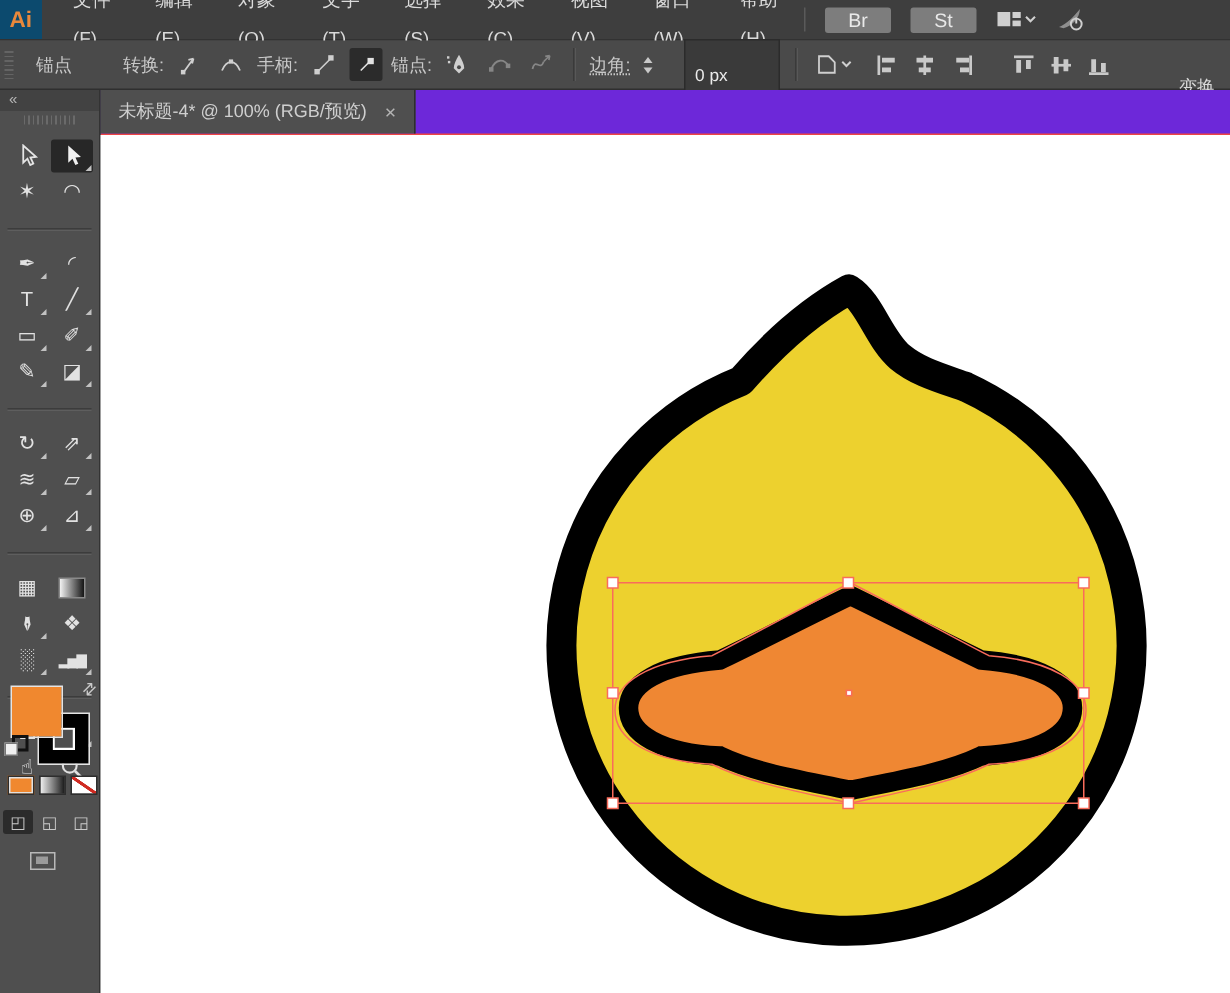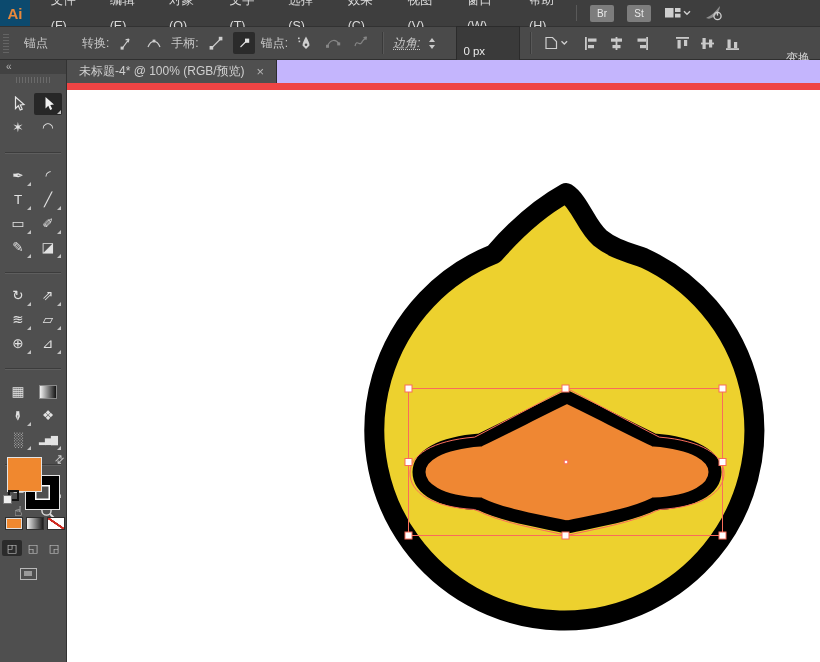--- a/index.html
+++ b/index.html
@@ -8,46 +8,46 @@
        -webkit-font-smoothing:antialiased;}
   
   #menubar{position:absolute;left:0;top:0;width:820px;height:27px;background:#3e3e3e;
            border-bottom:1px solid #323232;display:flex;align-items:center;box-sizing:border-box;}
   .ai-logo{width:34px;height:26px;display:flex;align-items:center;justify-content:center;
            color:#e8883b;font-weight:bold;font-size:15px;background:#0c4a6e;}
   #menu-items{display:flex;align-items:center;margin-left:8px;}
   .menu-item{padding:0 13px;line-height:26px;color:#dadada;font-size:12.5px;cursor:default;}
   #menu-right{margin-left:auto;display:flex;align-items:center;gap:13px;padding-right:95px;}
   .vsep{width:1px;height:16px;background:#5a5a5a;}
-  .badge{width:24px;height:17px;background:#7d7d7d;border-radius:2px;color:#e9e9e9;
-         font-size:10px;display:flex;align-items:center;justify-content:center;}
+  .badge{width:44px;height:17px;background:#7d7d7d;border-radius:2px;color:#e9e9e9;
+         font-size:13px;display:flex;align-items:center;justify-content:center;}
   
   #ctrlbar{position:absolute;left:0;top:27px;width:820px;height:33px;background:#4a4a4a;
            border-bottom:1px solid #2f2f2f;display:flex;align-items:center;box-sizing:border-box;
            gap:6px;padding:0 6px 0 3px;}
   .grip-v{width:6px;height:20px;background:repeating-linear-gradient(0deg,#646464 0 1px,transparent 1px 3px);}
   .cb-label{color:#c8c8c8;font-size:12px;white-space:nowrap;}
   #panel-label{margin:0 28px 0 9px;}
   .cbtn{width:22px;height:22px;display:flex;align-items:center;justify-content:center;border-radius:2px;}
   .cbtn.pressed{background:#2b2b2b;}
   .cbtn.dim{opacity:.45;}
   .csep{width:1px;height:22px;background:#3a3a3a;box-shadow:1px 0 0 #585858;margin:0 4px;}
-  .dotted-u{text-decoration:underline dotted;text-underline-offset:2px;font-style:italic;}
+  .dotted-u{text-decoration:underline dotted;text-underline-offset:2px;}
   .stepper{display:flex;flex-direction:column;justify-content:center;gap:3px;width:12px;align-items:center;}
   .stepper .up{width:0;height:0;border-left:3.5px solid transparent;border-right:3.5px solid transparent;border-bottom:4px solid #c9c9c9;}
   .stepper .down{width:0;height:0;border-left:3.5px solid transparent;border-right:3.5px solid transparent;border-top:4px solid #c9c9c9;}
   #corner-input{width:56px;height:17px;background:#3a3a3a;border:1px solid #2b2b2b;color:#eaeaea;
                 font-size:11.5px;padding:16px 0 0 6px;font-family:"Liberation Sans",sans-serif;margin-left:12px;}
   #align-group{display:flex;align-items:center;gap:8px;margin-left:6px;}
   .agap{width:8px;}
   .spacer{flex:1;}
   #transform-label{margin-right:4px;color:#d8d8d8;margin-top:30px;}
   
-  #tabbar{position:absolute;left:67px;top:60px;right:0;height:30px;background:#c4b5fd;
-          border-bottom:7px solid #ef4444;display:flex;box-sizing:border-box;}
+  #tabbar{position:absolute;left:67px;top:60px;right:0;height:30px;background:#6d28d9;
+          border-bottom:1px solid #ef4444;display:flex;box-sizing:border-box;}
   #doc-tab{background:#4f4f4f;border-right:1px solid #2d2d2d;display:flex;align-items:center;
            gap:12px;padding:0 12px;color:#cfcfcf;font-size:12px;}
   .tab-close{color:#b5b5b5;font-size:13px;line-height:1;}
   
   #toolbar{position:absolute;left:0;top:60px;width:67px;bottom:0;background:#4f4f4f;
            border-right:1px solid #333;box-sizing:border-box;}
   #tb-collapse{height:14px;background:#424242;color:#b5b5b5;font-size:10px;line-height:13px;padding-left:6px;}
   .grip-h{height:12px;display:flex;align-items:center;justify-content:center;}
   .grip-h div{width:34px;height:6px;background:repeating-linear-gradient(90deg,#6a6a6a 0 1px,transparent 1px 3px);}
   #tool-grid{display:grid;grid-template-columns:30px 30px;justify-content:center;grid-auto-rows:24px;

